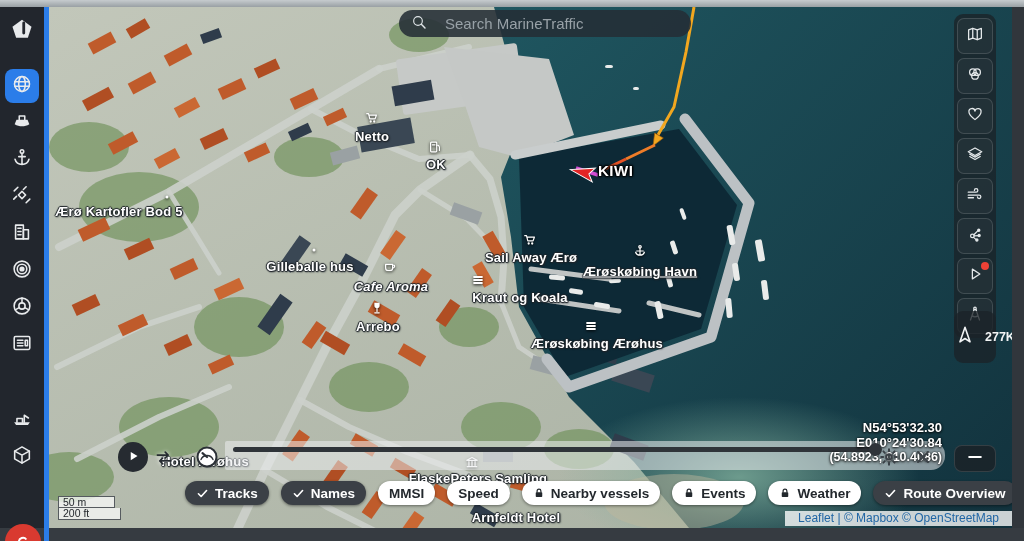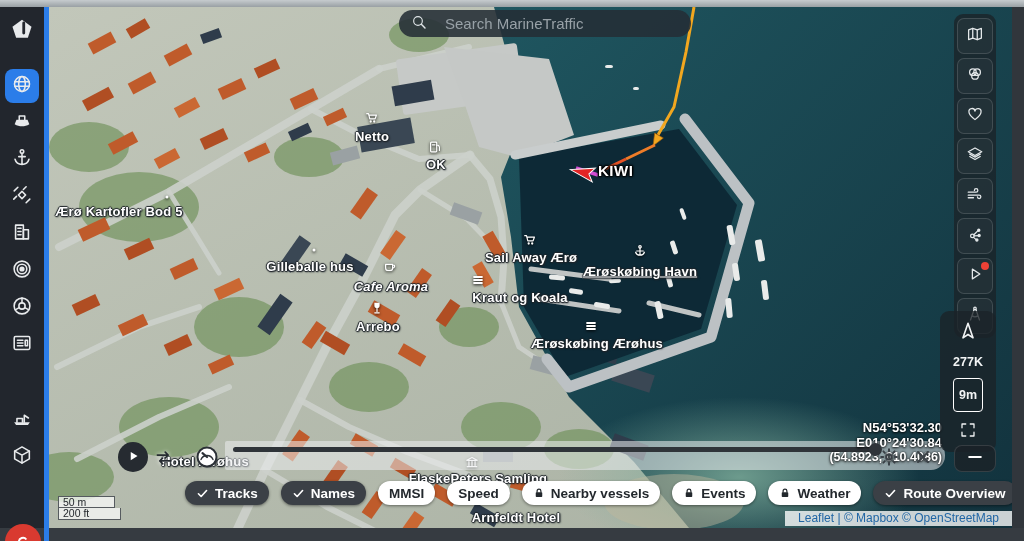--- a/index.html
+++ b/index.html
@@ -31,22 +31,22 @@
   .searchbar{position:absolute;left:350px;top:3px;width:292px;height:27px;border-radius:14px;z-index:8;
              background:rgba(36,46,53,.88);display:flex;align-items:center;gap:16px;padding:0 12px;box-sizing:border-box;color:#dfe4e7}
   .searchbar input{flex:1;background:transparent;border:none;outline:none;color:#cfd5d9;font-size:15px;
                    font-family:"Liberation Sans",sans-serif}
   .searchbar input::placeholder{color:#98a1a7}
   #rightpanel{position:absolute;right:16px;top:7px;width:42px;z-index:9;background:rgba(27,34,40,.78);
               border-radius:9px;display:flex;flex-direction:column;align-items:center;gap:4px;padding:4px 0}
   .rp-btn{width:34px;height:34px;border-radius:7px;border:1px solid rgba(255,255,255,.14);
           background:rgba(255,255,255,.04);color:#e4e8ea;display:grid;place-items:center;position:relative;cursor:pointer}
   .rp-dot{position:absolute;top:3px;right:3px;width:8px;height:8px;border-radius:50%;background:#ef4136}
-  #navpanel{position:absolute;right:16px;top:304px;width:56px;z-index:9;background:rgba(27,34,40,.78);
-            border-radius:9px;display:flex;flex-direction:column;align-items:center;gap:9px;padding:9px 0;color:#f2f4f5}
+  #navpanel{position:absolute;right:16px;top:304px;width:42px;z-index:9;background:rgba(27,34,40,.78);
+            border-radius:9px;display:flex;flex-direction:row;align-items:center;gap:9px;padding:9px 0;color:#f2f4f5}
   #navpanel .views{font-size:12.5px;font-weight:bold}
   #navpanel .elev{border:1.5px solid #fff;border-radius:4px;padding:9px 5px;font-size:12.5px;font-weight:bold}
   .minusbtn{position:absolute;right:16px;top:438px;width:42px;height:27px;border-radius:8px;z-index:9;
             background:rgba(27,34,40,.85);border:1px solid rgba(255,255,255,.12);color:#fff;display:grid;place-items:center;cursor:pointer}
   .coords{position:absolute;right:70px;top:413px;z-index:7;text-align:right;color:#fff;font-weight:bold;
           font-size:13px;line-height:15px;text-shadow:0 1px 3px rgba(0,0,0,.95),0 0 2px rgba(0,0,0,.8)}
   .coords .dec{font-size:12.5px}
   .playbtn{position:absolute;left:69px;top:435px;width:30px;height:30px;border-radius:50%;background:#262b31;
            border:none;z-index:7;display:grid;place-items:center;color:#fff;cursor:pointer}
   .swap{position:absolute;left:105px;top:441px;z-index:7;color:#262b31;line-height:0;

